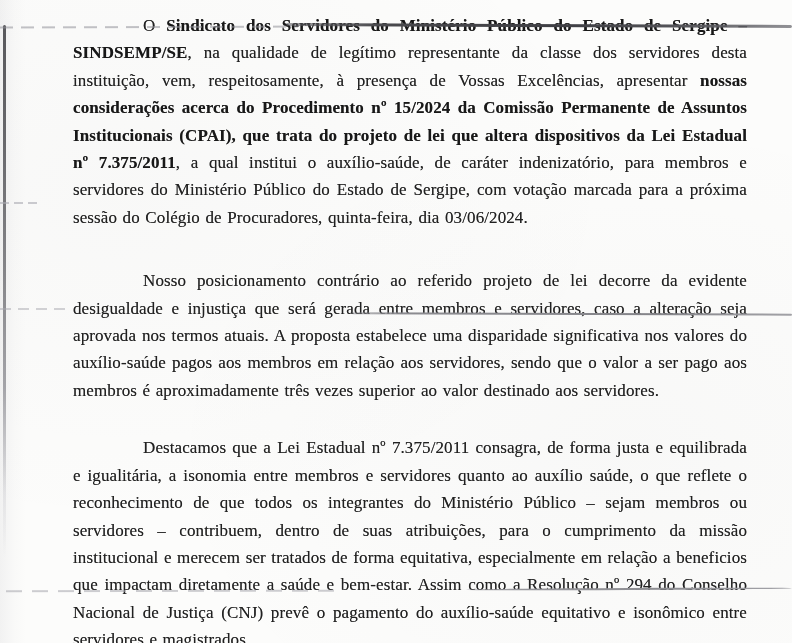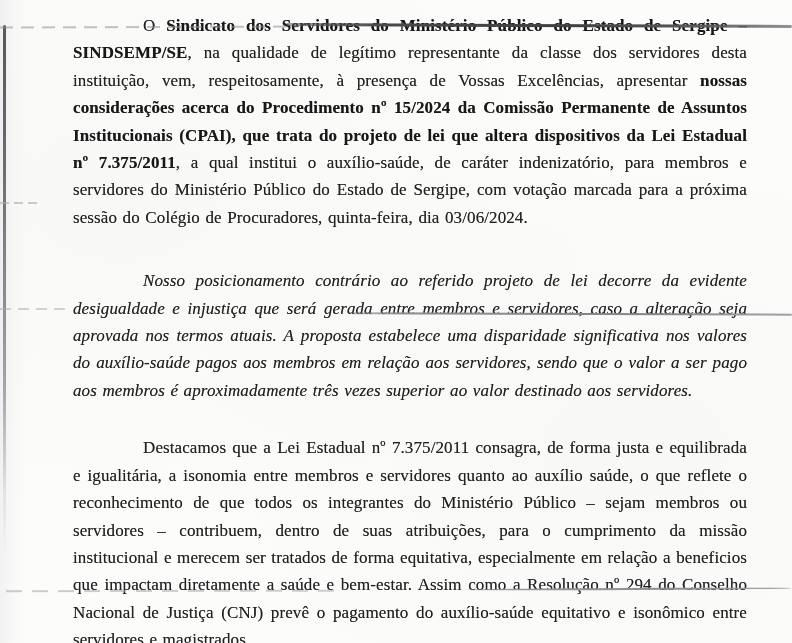--- a/index.html
+++ b/index.html
@@ -35,21 +35,21 @@
   .para {
     margin: 0 0 36px 0;
     font-size: 17px;
     line-height: 27.4px;
     text-align: justify;
     text-indent: 70px;
     word-spacing: 1.2px;
     letter-spacing: 0.1px;
     text-shadow: 0 0 0.4px rgba(40,40,40,0.55);
   }
-  .para.p2 { margin-bottom: 30px; font-style: italic; }
+  .para.p2 { margin-bottom: 30px; }
   .para .b { font-weight: 700; color: #181818; }
 
   
   .artifact {
     position: absolute;
     z-index: 5;
     pointer-events: none;
   }
   .edge-left-line {
     left: 3px; top: 25px;

